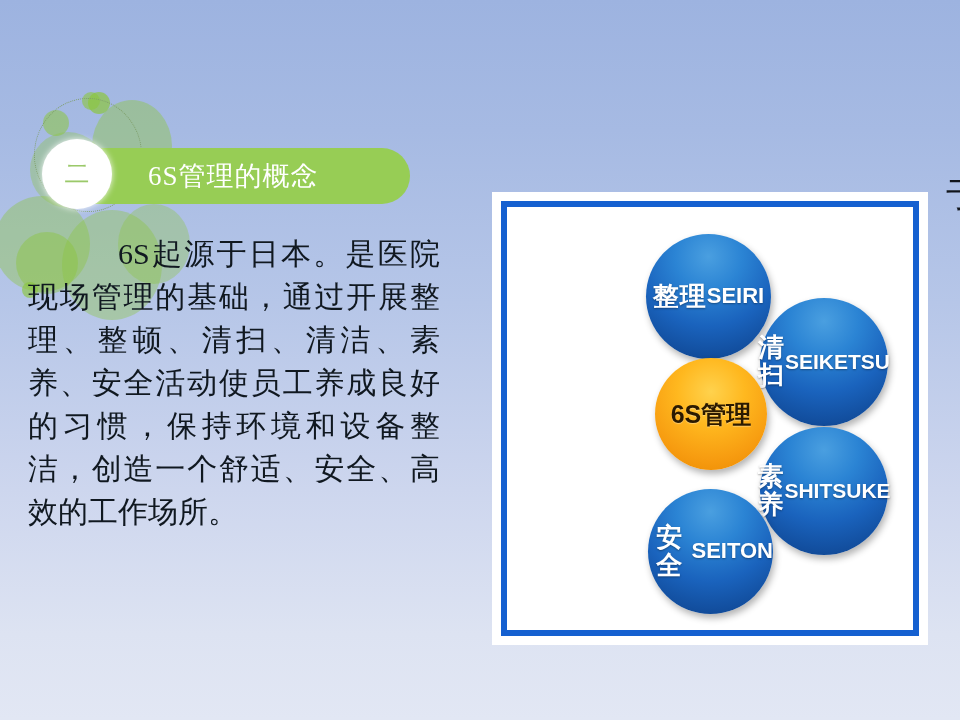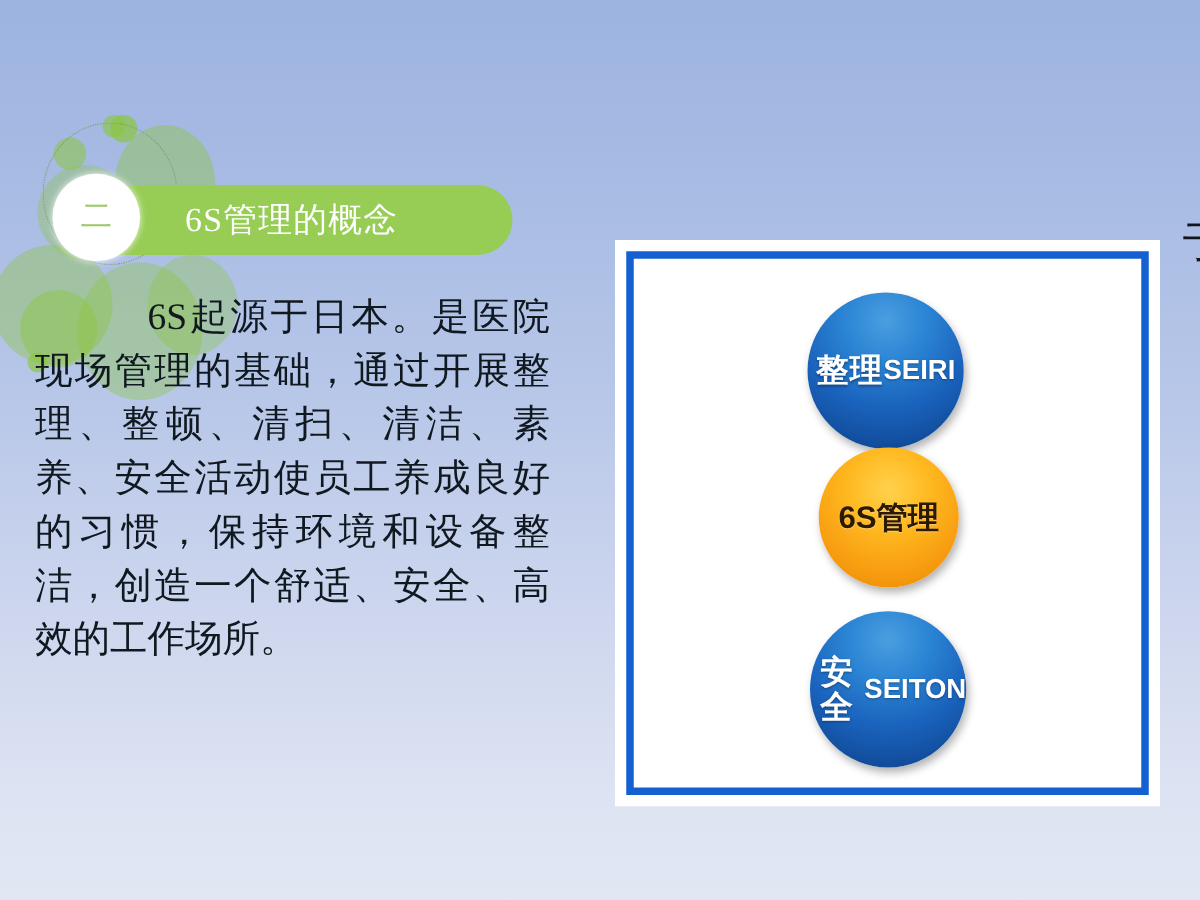--- a/index.html
+++ b/index.html
@@ -243,21 +243,29 @@
 
   <div id="diagram-panel">
     <div id="diagram-frame"></div>
   </div>
 
   <div class="node petal" id="node-seiri">
     <div class="cn">整理</div>
     <div class="en">SEIRI</div>
   </div>
 
-
+  <div class="node petal" id="node-seiketsu">
+    <div class="cn">清扫</div>
+    <div class="en">SEIKETSU</div>
+  </div>
+
+  <div class="node petal" id="node-shitsuke">
+    <div class="cn">素养</div>
+    <div class="en">SHITSUKE</div>
+  </div>
 
   <div class="node petal" id="node-safety">
     <div class="cn">安全</div>
     <div class="en">SEITON</div>
   </div>
 
 
 
   <div class="node center" id="node-center">
     <div class="cn">6S管理</div>

